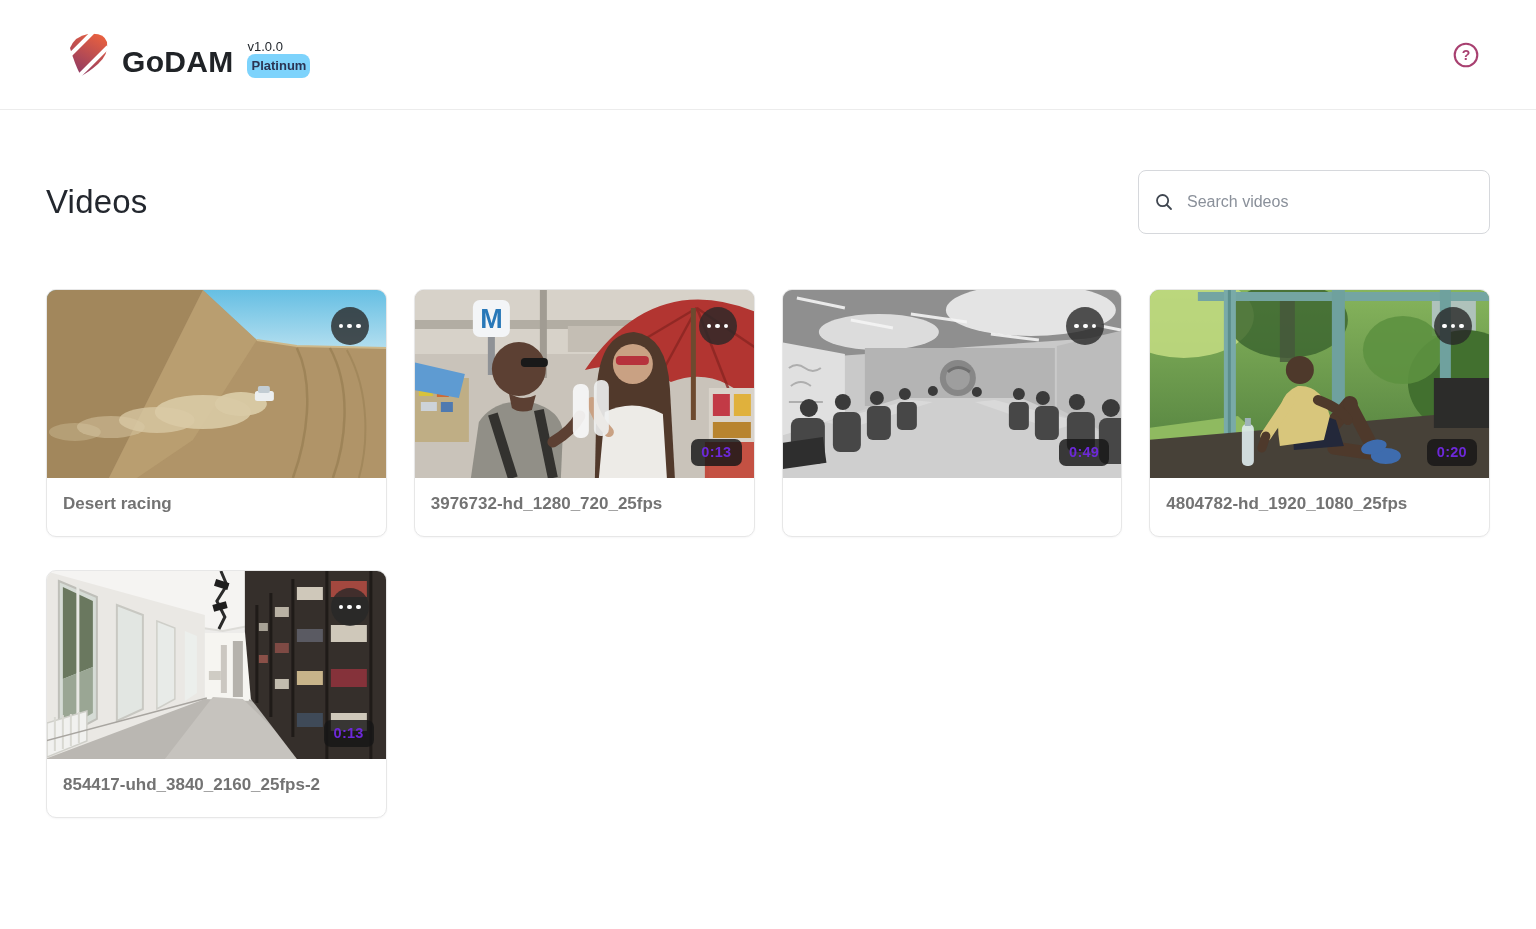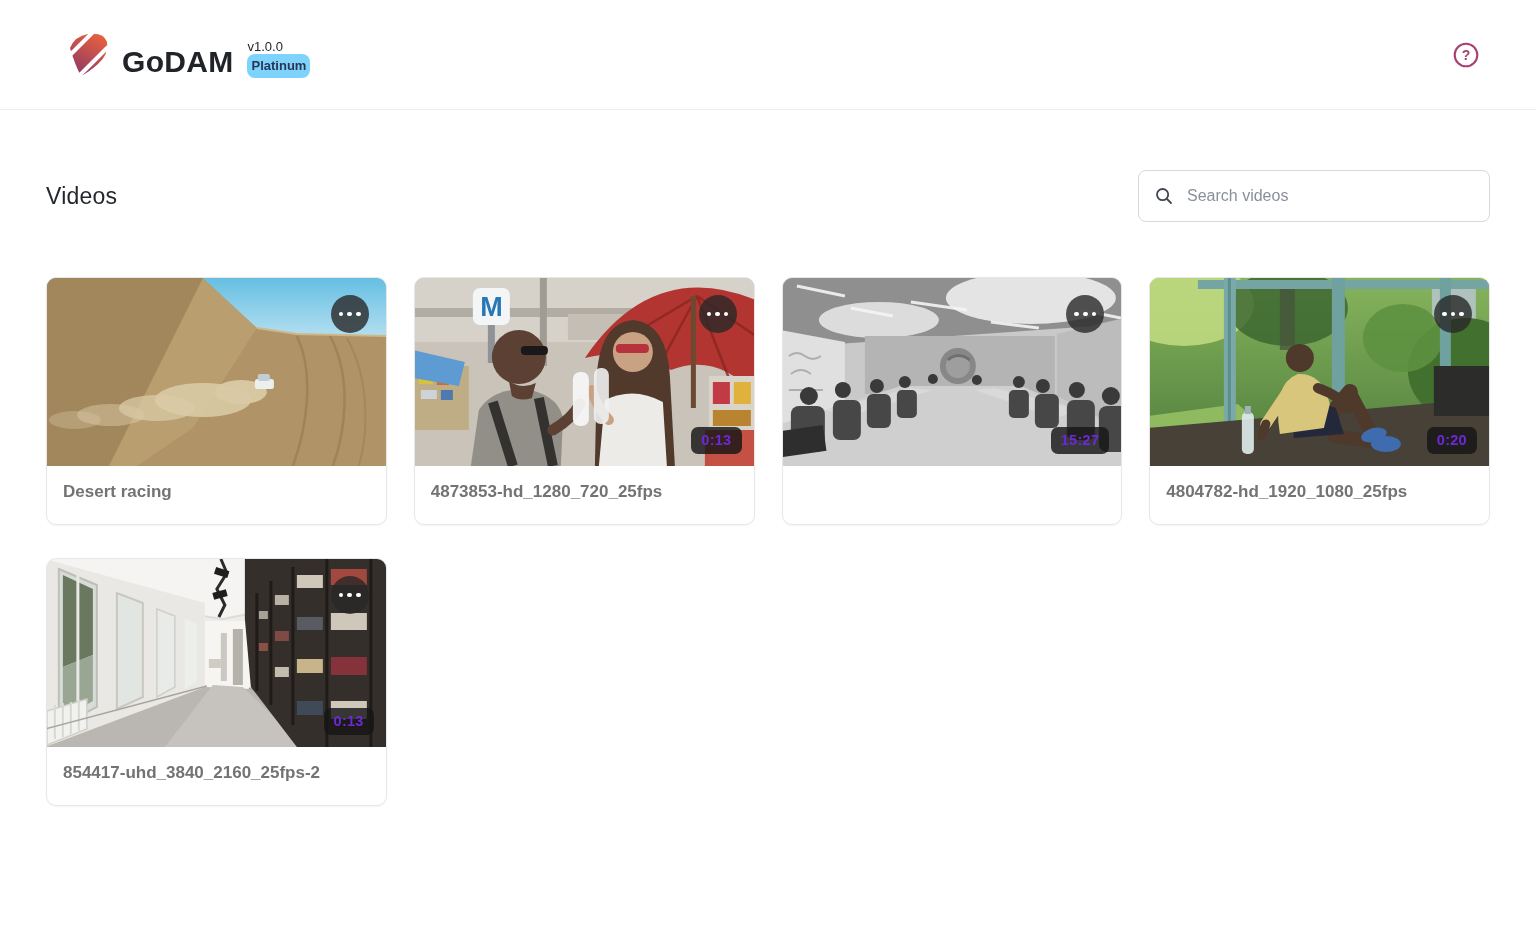--- a/index.html
+++ b/index.html
@@ -34,24 +34,24 @@
     padding: 4px 4px; border-radius: 8px; line-height: 1.2;
   }
   .help-btn { background: none; border: none; padding: 0; cursor: pointer; display: flex; }
 
   
   .main { padding: 0 46px; }
   .page-head {
     display: flex; align-items: center; justify-content: space-between;
     margin-top: 60px;
   }
-  .page-title { font-size: 23px; font-weight: 500; color: #23272e; margin: 0; letter-spacing: 0.2px; }
+  .page-title { font-size: 33px; font-weight: 500; color: #23272e; margin: 0; letter-spacing: 0.2px; }
   .search-box {
     display: flex; align-items: center; gap: 11px;
-    width: 352px; height: 52px;
+    width: 352px; height: 64px;
     border: 1px solid #d6d8dc; border-radius: 8px;
     padding: 0 15px; background: #fff;
   }
   .search-box input {
     border: none; outline: none; flex: 1;
     font-size: 16px; color: #23272e; font-family: inherit;
     background: transparent;
   }
   .search-box input::placeholder { color: #8a909a; }
 
@@ -219,21 +219,21 @@
           <rect x="160" y="94" width="16" height="54" rx="7" fill="#f5f6f6" opacity="0.95"></rect>
           <rect x="181" y="90" width="15" height="56" rx="7" fill="#eef1f1" opacity="0.9"></rect>
         </svg>
         <button class="menu-btn">
           <span class="dot"></span>
             <span class="dot"></span>
             <span class="dot"></span>
         </button>
         <span class="duration-badge">0:13</span>
       </div>
-      <div class="card-title">4873853-hd_1280_720_25fps</div>
+      <div class="card-title">3976732-hd_1280_720_25fps</div>
     </div>
 
     <div class="card">
       <div class="thumb">
         <svg class="art" viewBox="0 0 343 188" preserveAspectRatio="xMidYMid slice" aria-hidden="true">
           <rect width="343" height="188" fill="#c9c9c9"></rect>
           <polygon points="0,0 343,0 343,46 0,70" fill="#8f8f8f"></polygon>
           <ellipse cx="250" cy="20" rx="85" ry="26" fill="#e4e4e4"></ellipse>
           <ellipse cx="98" cy="42" rx="60" ry="18" fill="#dcdcdc"></ellipse>
           <g stroke="#f4f4f4" stroke-width="3" opacity="0.9">
@@ -279,21 +279,21 @@
             <rect x="286" y="122" width="28" height="40" rx="7"></rect>
             <rect x="318" y="128" width="34" height="46" rx="8"></rect>
           </g>
           <rect x="0" y="150" width="44" height="26" fill="#2e2e2e" transform="rotate(-8 22 163)"></rect>
         </svg>
         <button class="menu-btn">
           <span class="dot"></span>
             <span class="dot"></span>
             <span class="dot"></span>
         </button>
-        <span class="duration-badge">15:27</span>
+        <span class="duration-badge">0:49</span>
       </div>
     </div>
 
     <div class="card">
       <div class="thumb">
         <svg class="art" viewBox="0 0 343 188" preserveAspectRatio="xMidYMid slice" aria-hidden="true">
           <defs>
             <linearGradient id="pgrn" x1="0" y1="0" x2="0" y2="1">
               <stop offset="0" stop-color="#86b45c"></stop>
                 <stop offset="1" stop-color="#4e7c3c"></stop>

